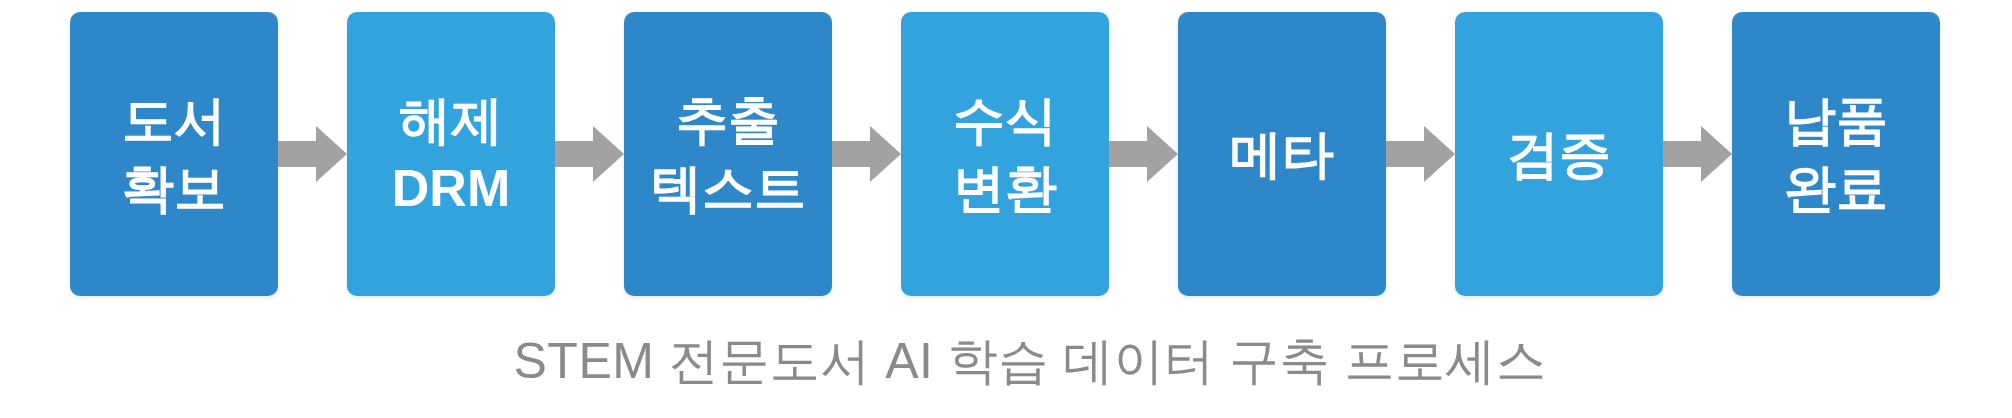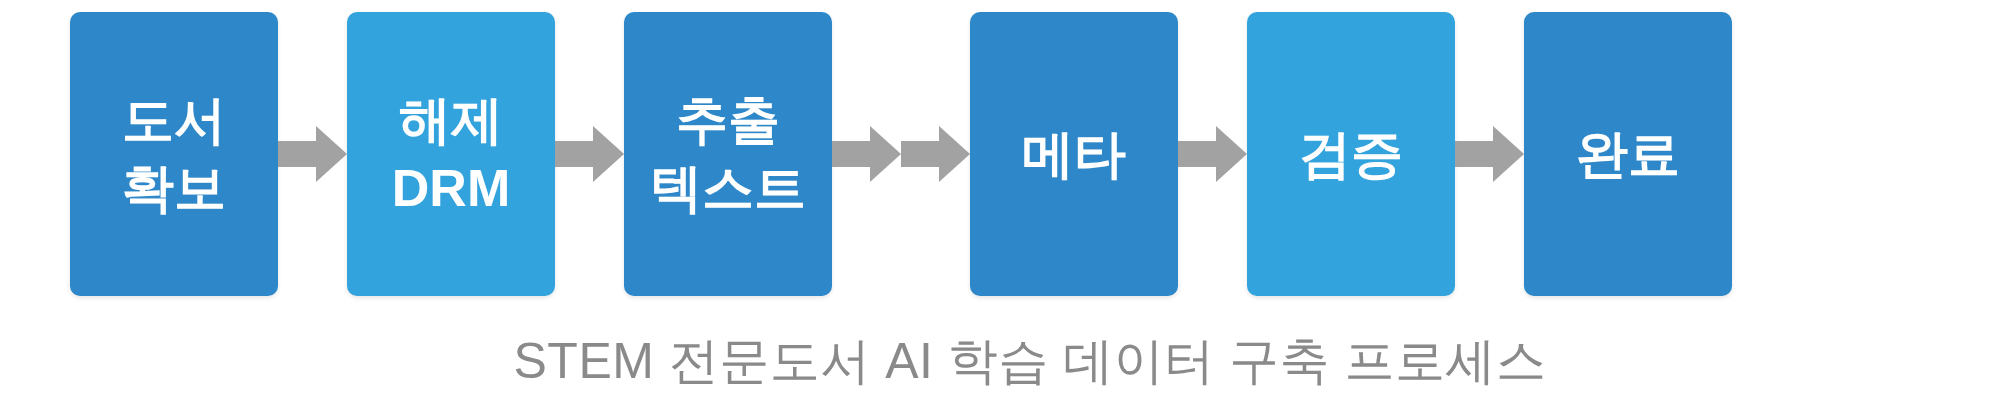--- a/index.html
+++ b/index.html
@@ -101,20 +101,24 @@
     <div class="step v-dark">
       <div>추출</div>
       <div>텍스트</div>
     </div>
 
     <div class="arrow">
       <div class="shaft"></div>
       <div class="head"></div>
     </div>
 
+    <div class="step v-light">
+      <div>수식</div>
+      <div>변환</div>
+    </div>
 
     <div class="arrow">
       <div class="shaft"></div>
       <div class="head"></div>
     </div>
 
     <div class="step v-dark">
       <div>메타</div>
     </div>
 
@@ -126,19 +130,20 @@
     <div class="step v-light">
       <div>검증</div>
     </div>
 
     <div class="arrow">
       <div class="shaft"></div>
       <div class="head"></div>
     </div>
 
     <div class="step v-dark">
+      <div>납품</div>
       <div>완료</div>
     </div>
 
   </div>
 
   <div class="caption">STEM 전문도서 AI 학습 데이터 구축 프로세스</div>
 </div>
 
 </body></html>

